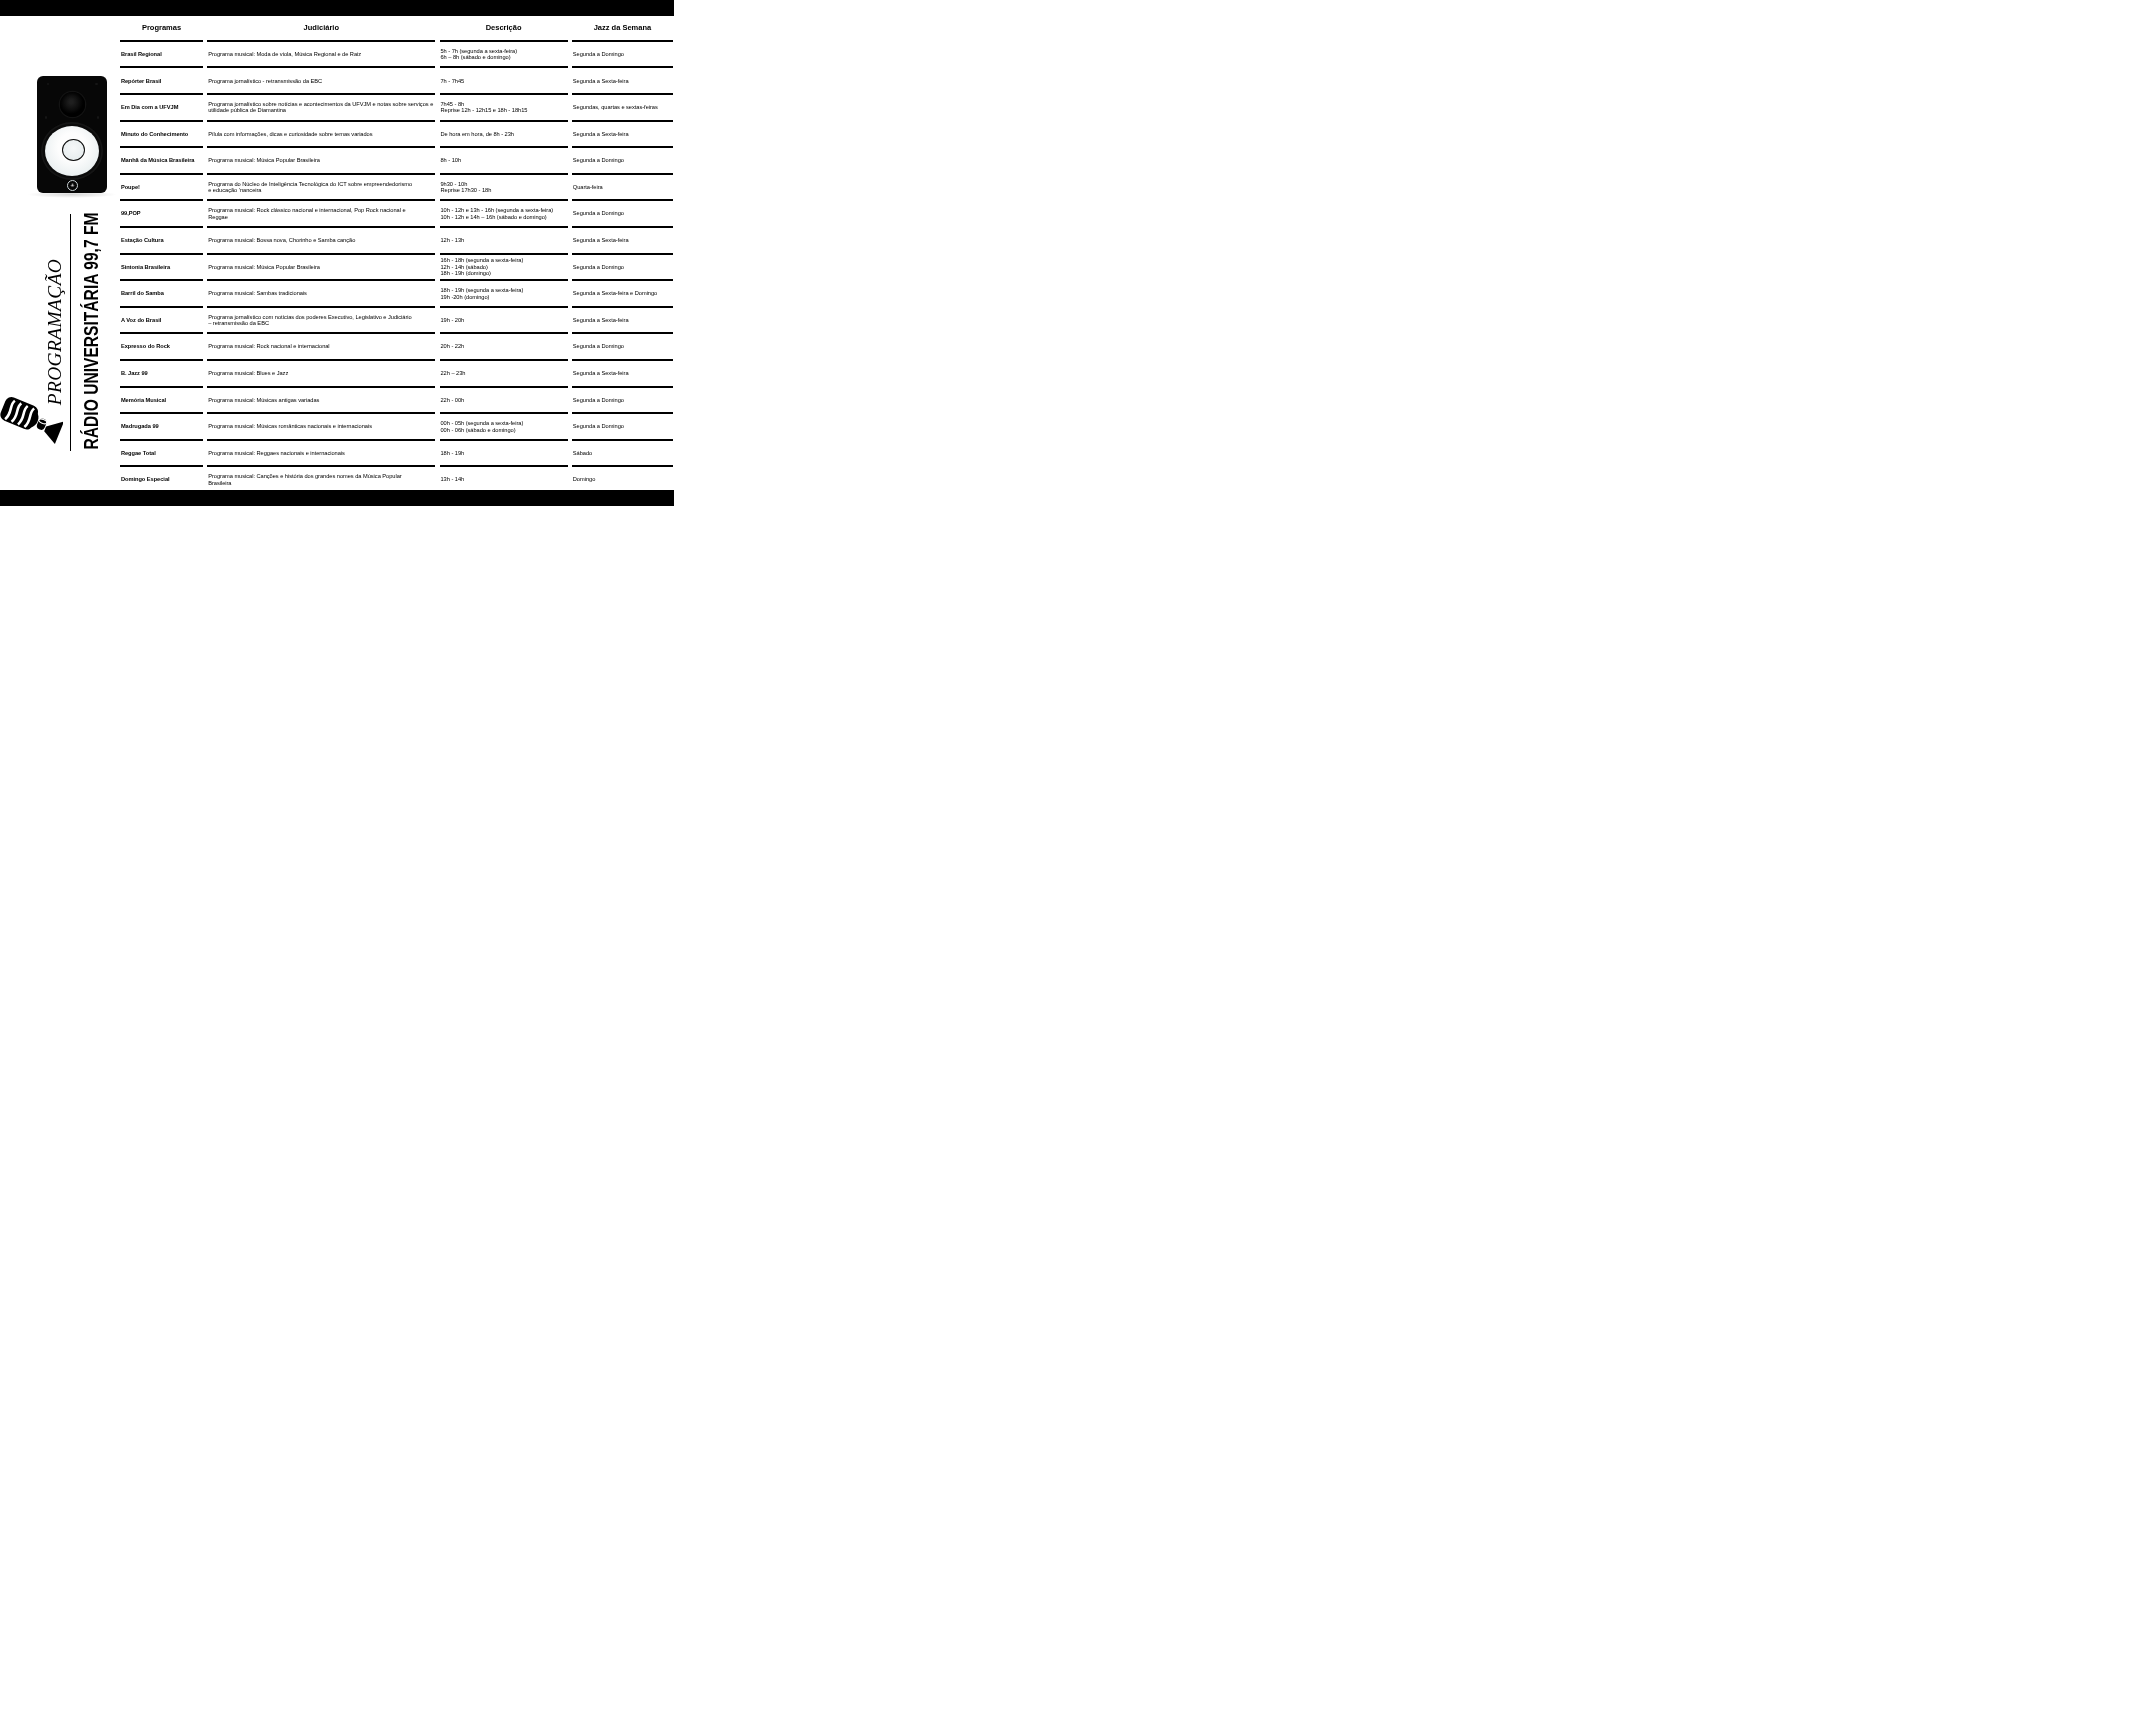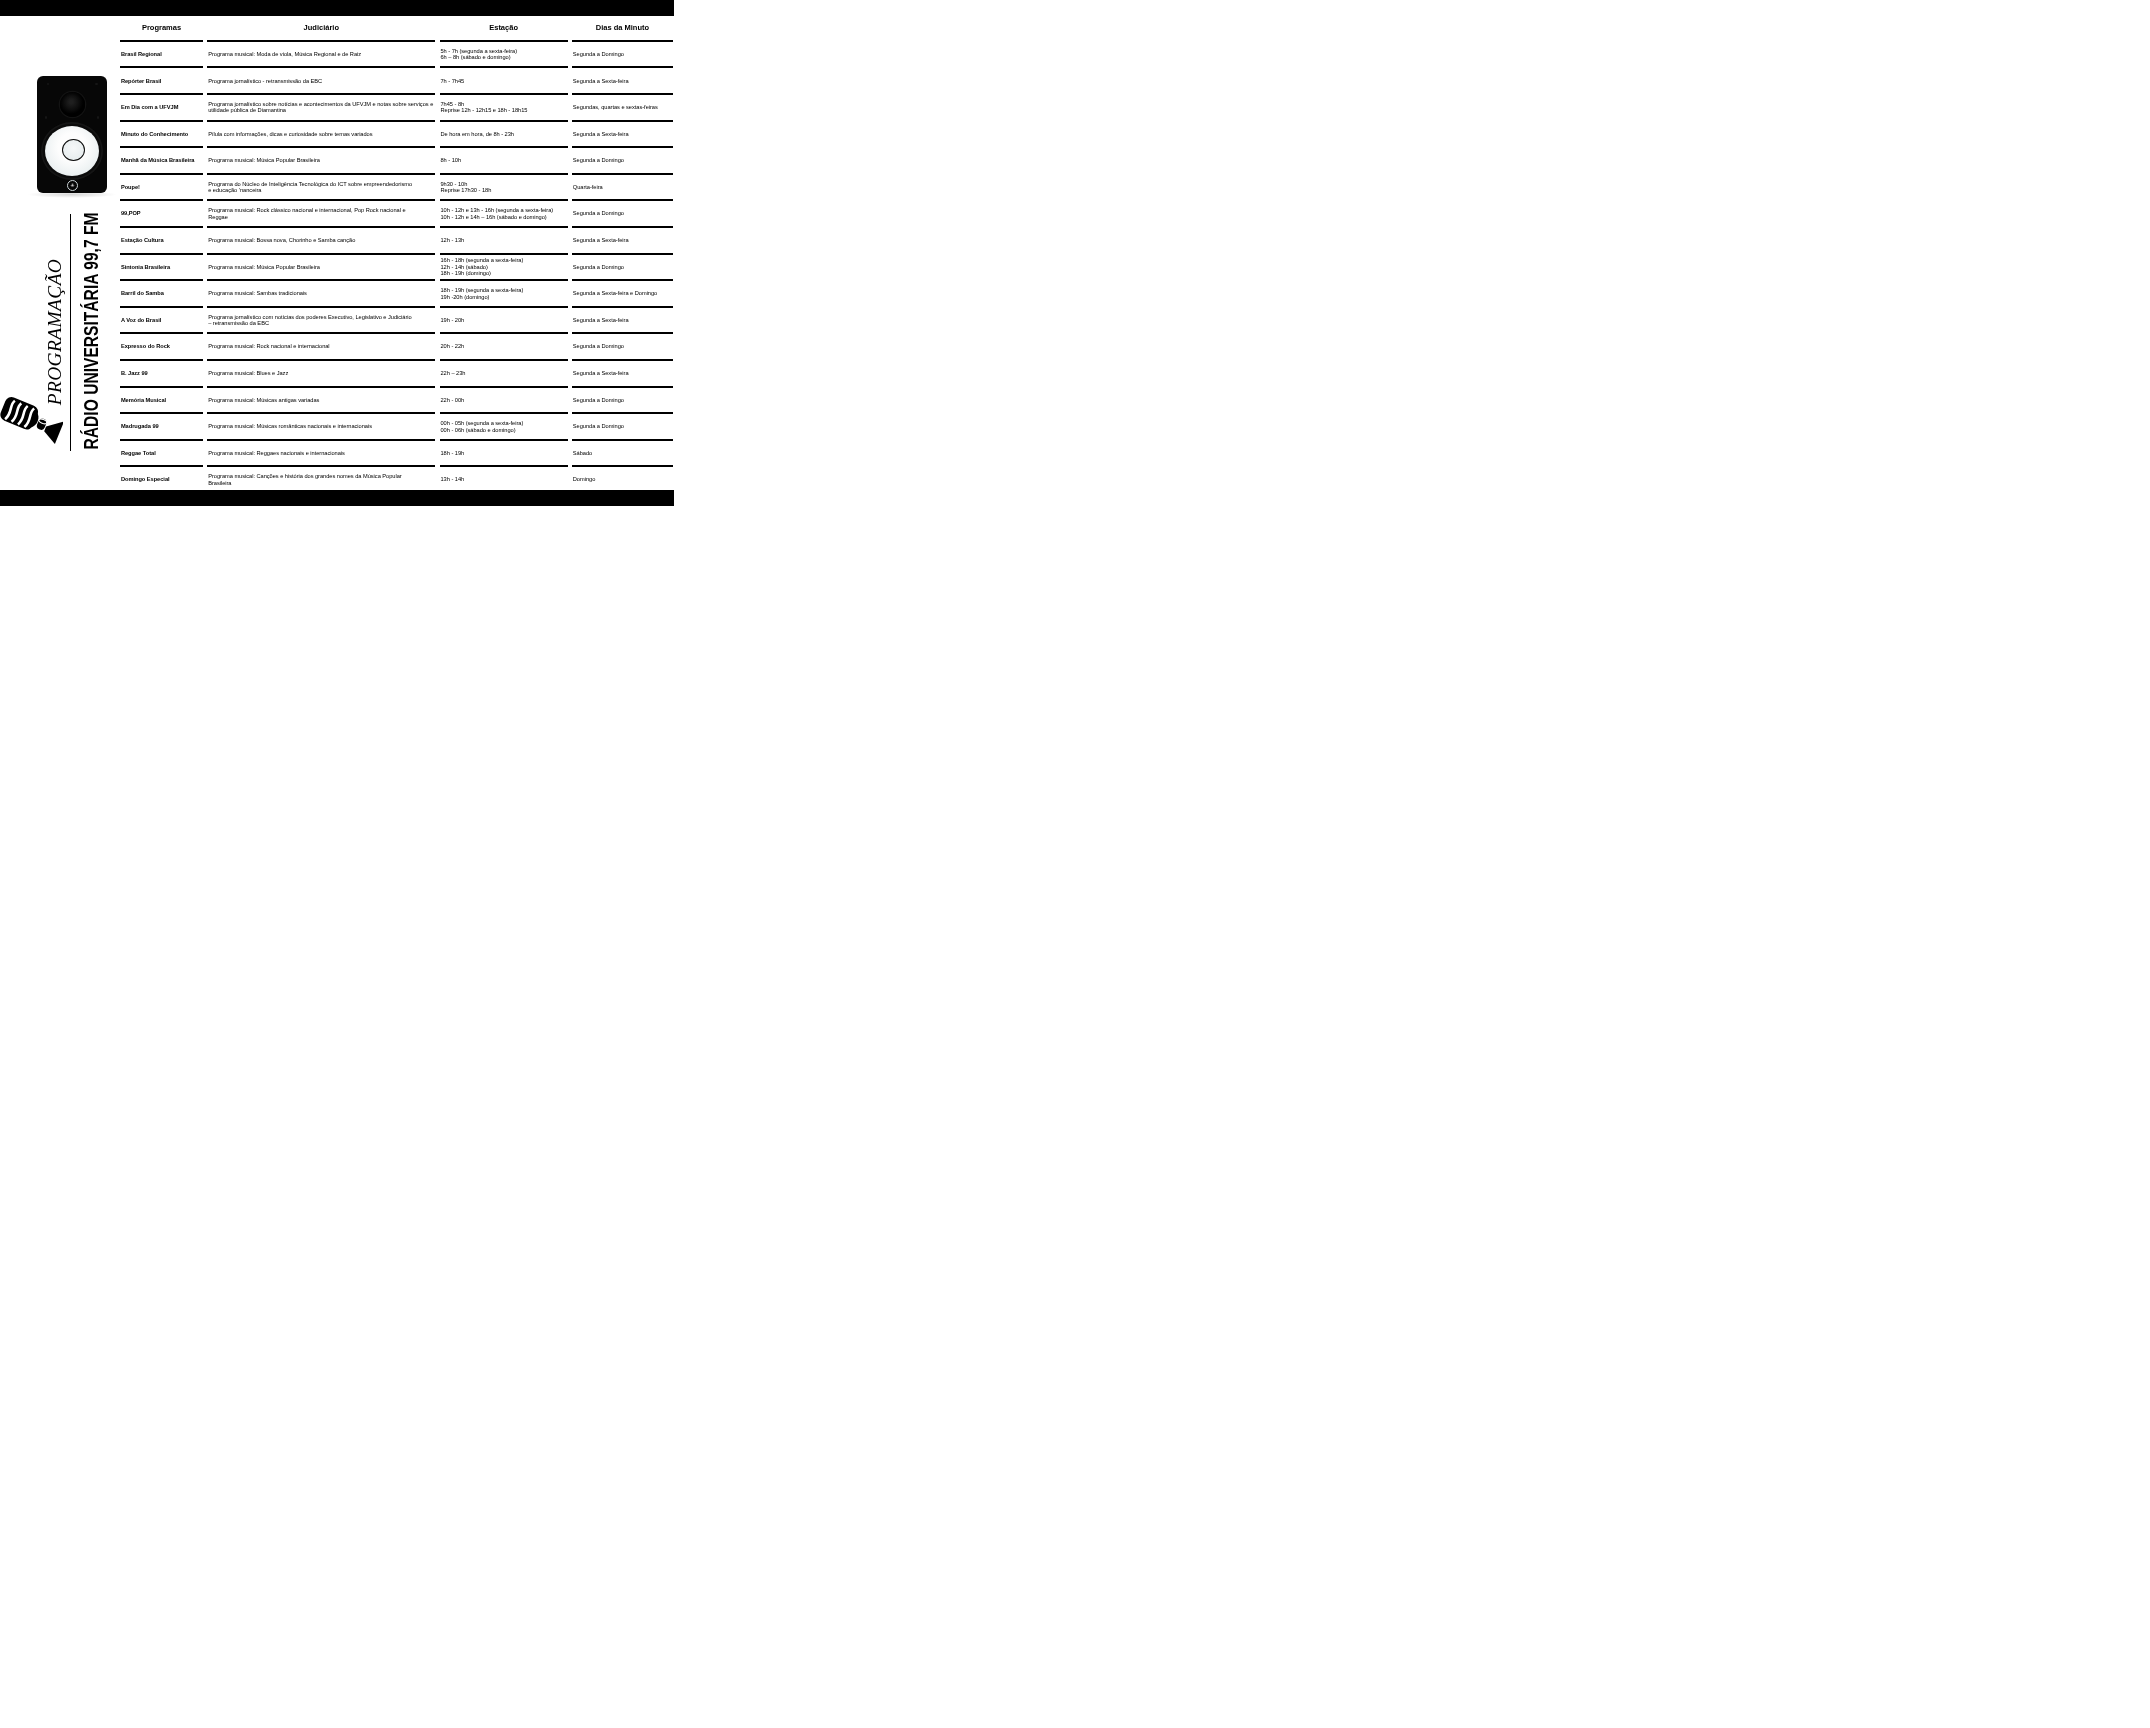--- a/index.html
+++ b/index.html
@@ -93,22 +93,22 @@
       </g>
     </svg>
 
   </aside>
 
   <main class="table">
 
     <div class="t-row t-header">
       <div class="cell">Programas</div>
       <div class="cell">Judiciário</div>
-      <div class="cell">Estação</div>
-      <div class="cell">Dias da Minuto</div>
+      <div class="cell">Descrição</div>
+      <div class="cell">Jazz da Semana</div>
     </div>
 
     <div>
 
         <div class="t-row">
           <div class="cell col-prog">Brasil Regional</div>
           <div class="cell col-desc">Programa musical: Moda de viola, Música Regional e de Raiz</div>
           <div class="cell col-time">5h - 7h (segunda a sexta-feira)
 6h – 8h (sábado e domingo)</div>
           <div class="cell col-days">Segunda a Domingo</div>

